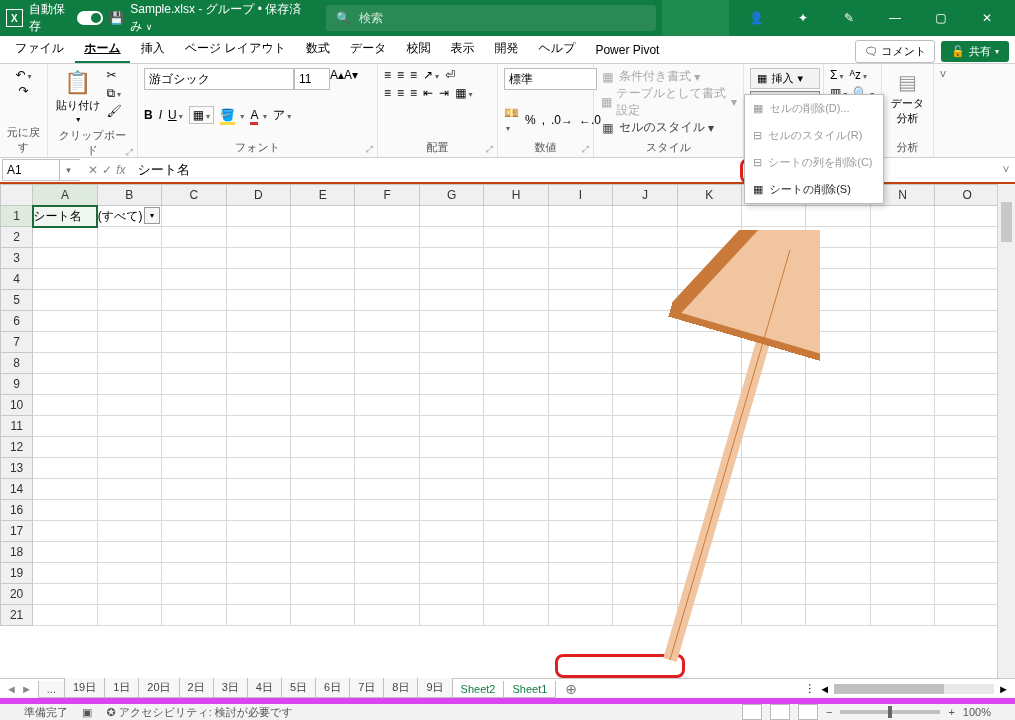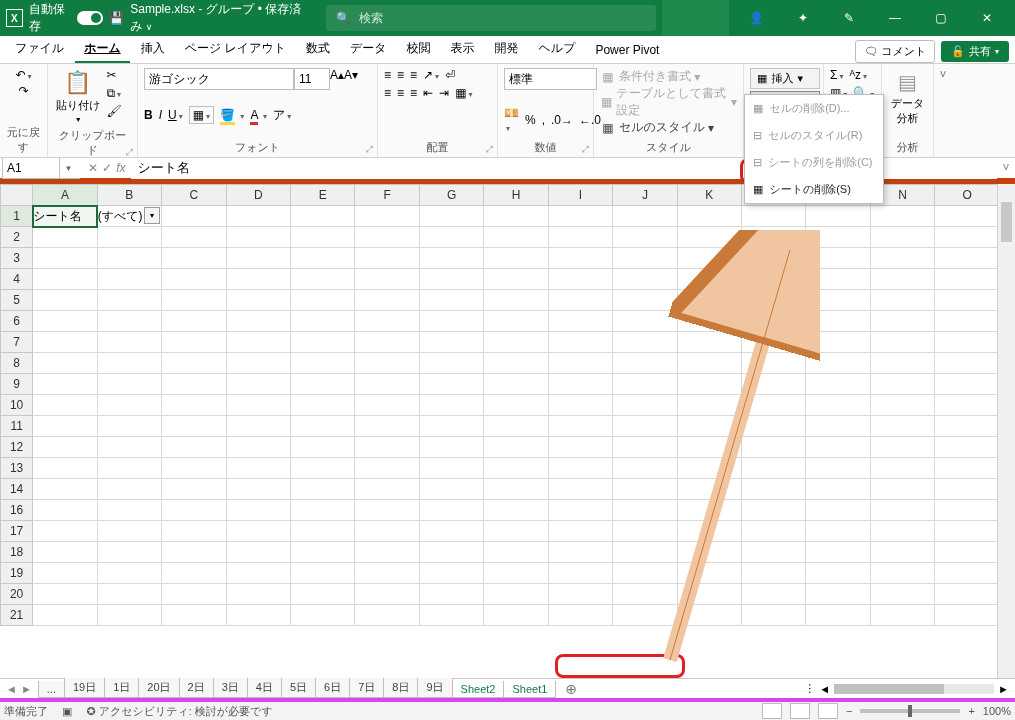--- a/index.html
+++ b/index.html
@@ -130,21 +130,21 @@
     font-size:11px;
     color:#999;
     display:flex; align-items:center; gap:6px;
   }
   .dropdown .ditem.enabled { color:#222;}
   .annot-red { border:3px solid #e02020; border-radius:8px; position:absolute; pointer-events:none; }
 
   
   .formulabar {
     height: 26px;
-    border-bottom:6px solid #c2410c;
+    border-bottom:2px solid #c2410c;
     display:flex; align-items:center;
   }
   .namebox { width:78px; border:1px solid #c0c0c0; border-right:none; height:22px; margin:2px; display:flex;}
   .namebox input { border:none; width:56px; font-size:12px; padding:0 4px;}
   .namebox .arrow{ width:18px; border-left:1px solid #c0c0c0; display:flex; align-items:center; justify-content:center; font-size:9px; color:#666;}
   .fb-btns { display:flex; align-items:center; gap:4px; padding:0 6px; color:#888;}
   .fb-input { flex:1; border:none; height:22px; font-size:13px; padding:0 6px;}
   .fb-expand{ width:18px; color:#888; text-align:center;}
 
   
@@ -195,23 +195,23 @@
   }
   .sheet-tab.grouped { color:#0f7c41; background:#fff;}
   .sheet-add { padding:0 10px; color:#777; font-size:14px;}
   .sheetbar .hscroll { margin-left:auto; display:flex; align-items:center; gap:4px; padding:0 6px;}
   .hscroll .track{ width:160px; height:10px; background:#e8e8e8; position:relative;}
   .hscroll .thumb{ position:absolute; left:0; width:110px; height:10px; background:#c0c0c0;}
 
   
   .statusbar {
     position:absolute; bottom:0; left:0; right:0; height:22px;
-    background:#f3f3f3; border-top:4px solid #d946ef;
+    background:#f3f3f3; border-top:6px solid #d946ef;
     display:flex; align-items:center; font-size:11px; color:#555;
-    padding: 0 4px; gap:14px;
+    padding: 0 24px; gap:14px;
   }
   .statusbar .right{ margin-left:auto; display:flex; align-items:center; gap:8px;}
   .zoom-slider{ width:100px; height:4px; background:#c0c0c0; position:relative;}
   .zoom-slider .knob{ position:absolute; left:48px; top:-4px; width:4px; height:12px; background:#666;}
   .viewbtn{ width:20px;height:16px;border:1px solid #bbb; background:#fff;}
 
   
   .arrow-svg{ position:absolute; pointer-events:none; z-index:40;}
 </style>
 </head>

